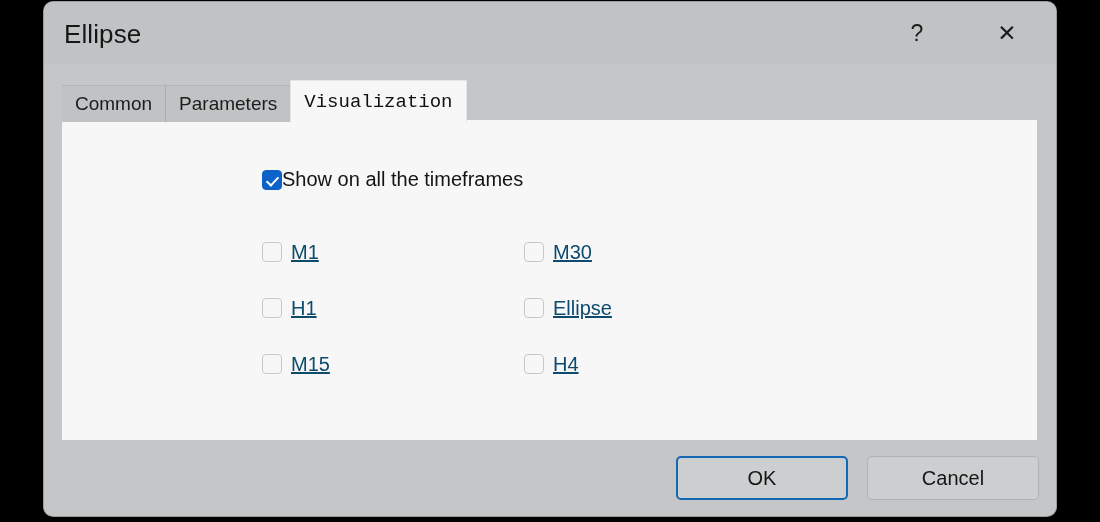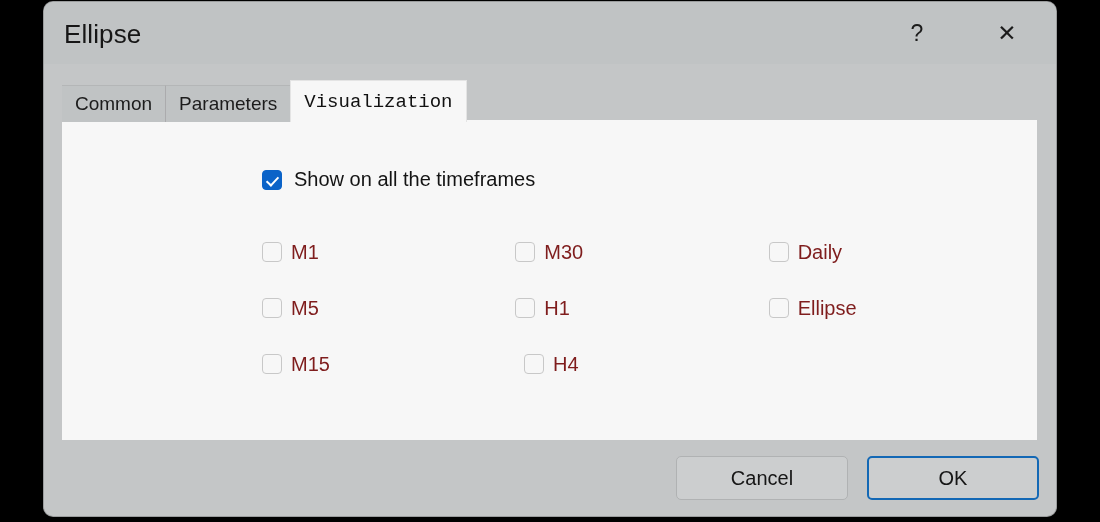--- a/index.html
+++ b/index.html
@@ -163,22 +163,22 @@
     background: #f7f7f7;
     border: 1.5px solid #c8c8c8;
   }
 
   .cb-label {
     font-size: 20px;
     margin-left: 9px;
     white-space: nowrap;
     color: #1a1a1a;
   }
-  .cb-label.disabled { color: #7f1d1d; }
-  #master-label { margin-left: 12px; color: #141414; }
+  .cb-label.disabled { color: #0c4a6e; text-decoration: underline; }
+  #master-label { margin-left: 0; color: #141414; }
 
   
   #footer {
     position: absolute;
     right: 17px;
     bottom: 16px;
     display: flex;
     gap: 19px;
   }
   .btn {
@@ -239,33 +239,25 @@
 
       <div class="grid-row">
         <div class="grid-cell">
           <span class="cb unchecked"></span>
           <span class="cb-label disabled">M1</span>
         </div>
         <div class="grid-cell">
           <span class="cb unchecked"></span>
           <span class="cb-label disabled">M30</span>
         </div>
-        <div class="grid-cell">
-          <span class="cb unchecked"></span>
-          <span class="cb-label disabled">Daily</span>
-        </div>
       </div>
 
       <div class="grid-row">
         <div class="grid-cell">
           <span class="cb unchecked"></span>
-          <span class="cb-label disabled">M5</span>
-        </div>
-        <div class="grid-cell">
-          <span class="cb unchecked"></span>
           <span class="cb-label disabled">H1</span>
         </div>
         <div class="grid-cell">
           <span class="cb unchecked"></span>
           <span class="cb-label disabled">Ellipse</span>
         </div>
       </div>
 
       <div class="grid-row">
         <div class="grid-cell">
@@ -275,21 +267,21 @@
         <div class="grid-cell">
           <span class="cb unchecked"></span>
           <span class="cb-label disabled">H4</span>
         </div>
       </div>
 
     </div>
   </div>
 
   <div id="footer">
+    <div class="btn default">
+      <span>OK</span>
+    </div>
     <div class="btn">
       <span>Cancel</span>
     </div>
-    <div class="btn default">
-      <span>OK</span>
-    </div>
   </div>
 
 </div>
 
 </body></html>

